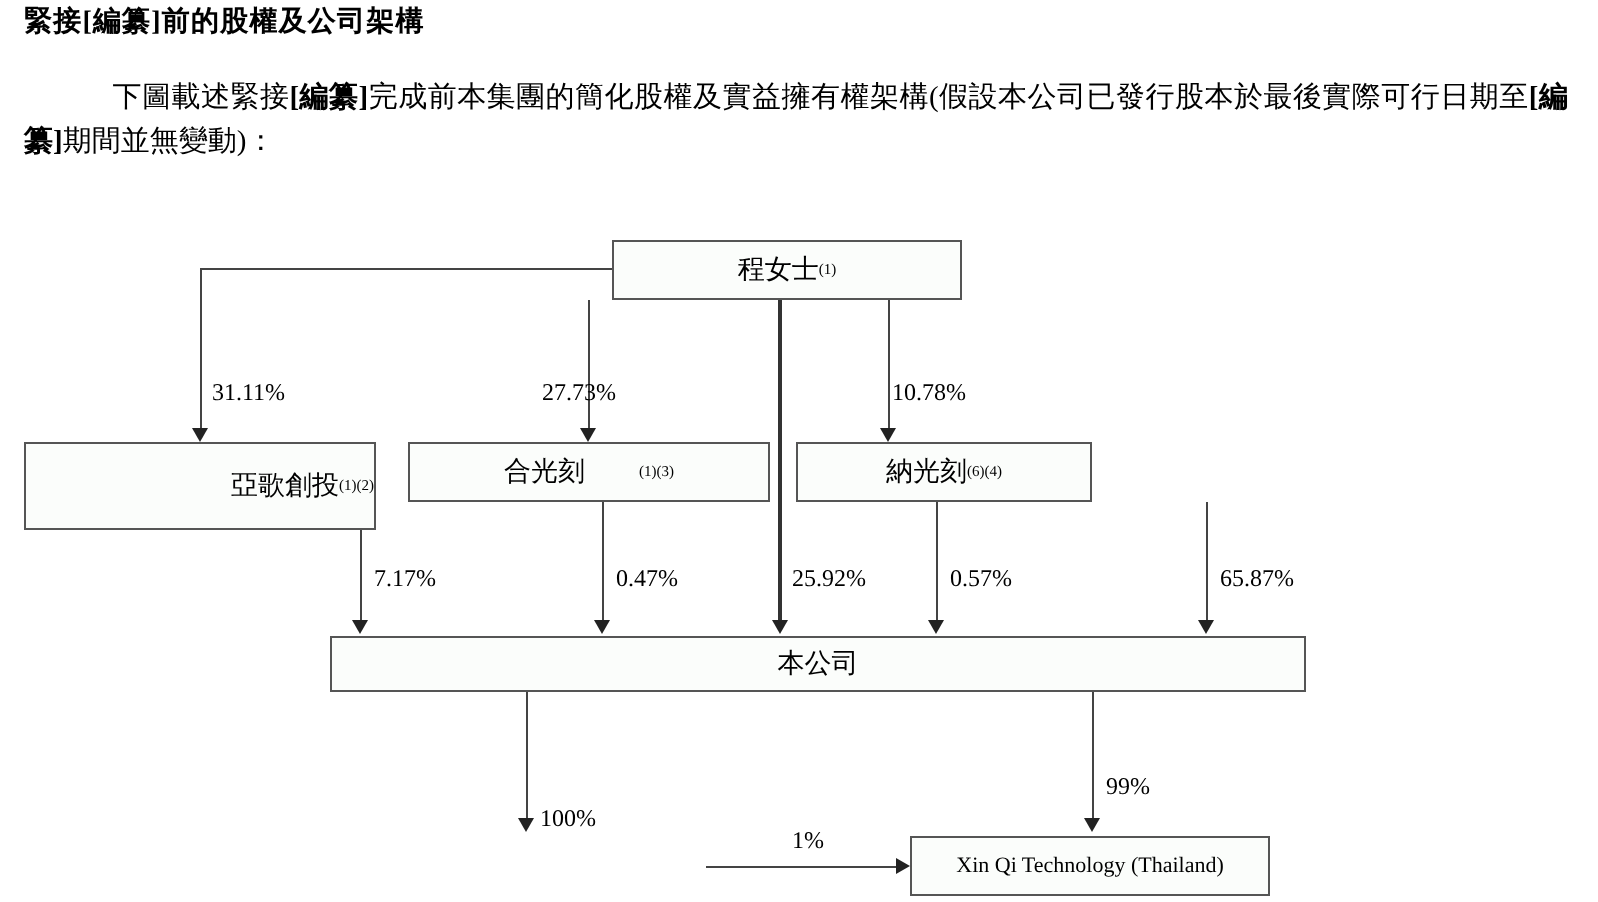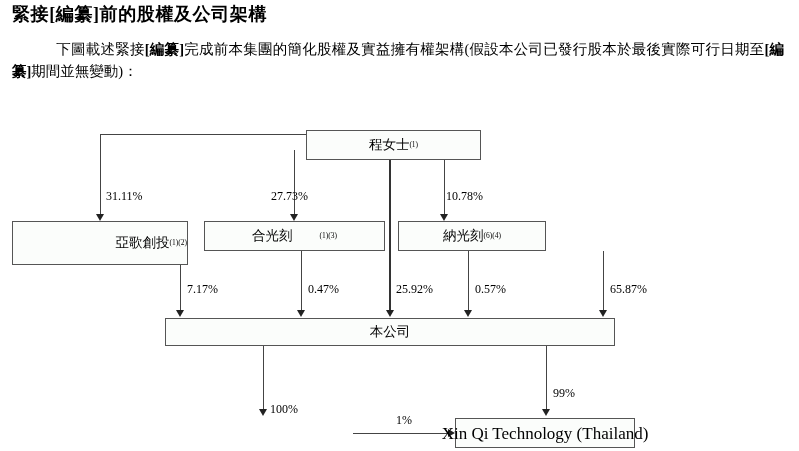--- a/index.html
+++ b/index.html
@@ -14,21 +14,21 @@
     font-family: "Liberation Serif", "DejaVu Serif", serif;
     color: #000000;
     overflow: hidden;
   }
 
   
   #page-title {
     position: absolute;
     left: 12px;
     top: 2px;
-    font-size: 18px;
+    font-size: 14px;
     font-weight: bold;
     letter-spacing: 0.6px;
     white-space: nowrap;
   }
   #intro-paragraph {
     position: absolute;
     left: 12px;
     top: 38px;
     width: 772px;
     font-size: 14.5px;
@@ -57,29 +57,29 @@
     justify-content: center;
     font-size: 13.5px;
     line-height: 1;
     white-space: nowrap;
   }
   .node .sup {
     font-size: 7.5px;
     vertical-align: super;
     line-height: 1;
   }
-  .node-latin { font-size: 17px; font-family: Liberation Serif, serif; }
+  .node-latin { font-size: 11px; font-family: Liberation Serif, serif; }
 
   
-  #node-chen        { left: 306px; top: 120px; width: 175px; height: 30px; margin-top: 10px; }
+  #node-chen        { left: 306px; top: 120px; width: 175px; height: 30px; }
   #node-yage        { left: 12px;  top: 221px; width: 176px; height: 44px; justify-content: flex-end; }
   #node-heguangke   { left: 204px; top: 221px; width: 181px; height: 30px; gap: 27px; }
   #node-naguangke   { left: 398px; top: 221px; width: 148px; height: 30px; }
   #node-other-a     { left: 592px; top: 221px; width: 178px; height: 30px; }
-  #node-company     { left: 165px; top: 318px; width: 450px; height: 28px; }
+  #node-company     { left: 165px; top: 318px; width: 488px; height: 28px; }
   #node-xinqihewei  { left: 173px; top: 418px; width: 180px; height: 30px; }
   #node-thailand    { left: 455px; top: 418px; width: 180px; height: 30px; }
 
   
   .vline, .hline {
     position: absolute;
     background: #444444;
   }
   .vline { width: 1px; }
   .hline { height: 1px; }

